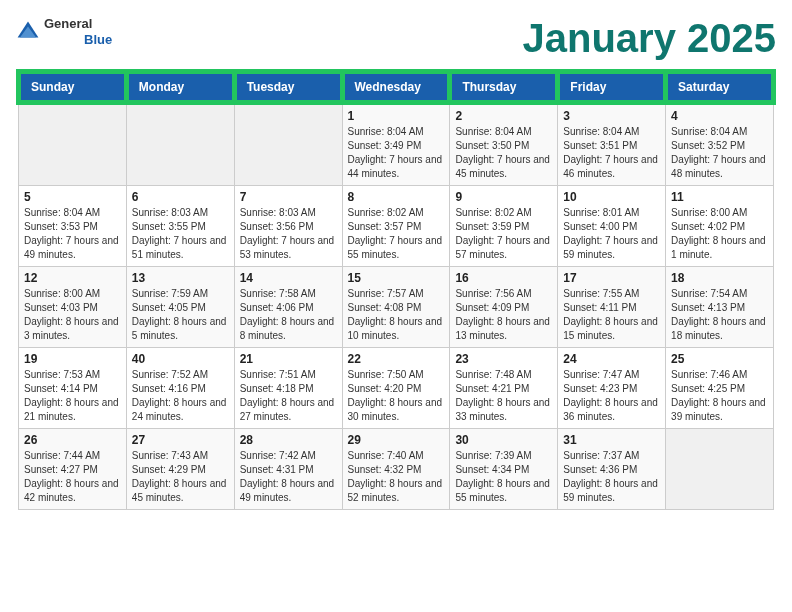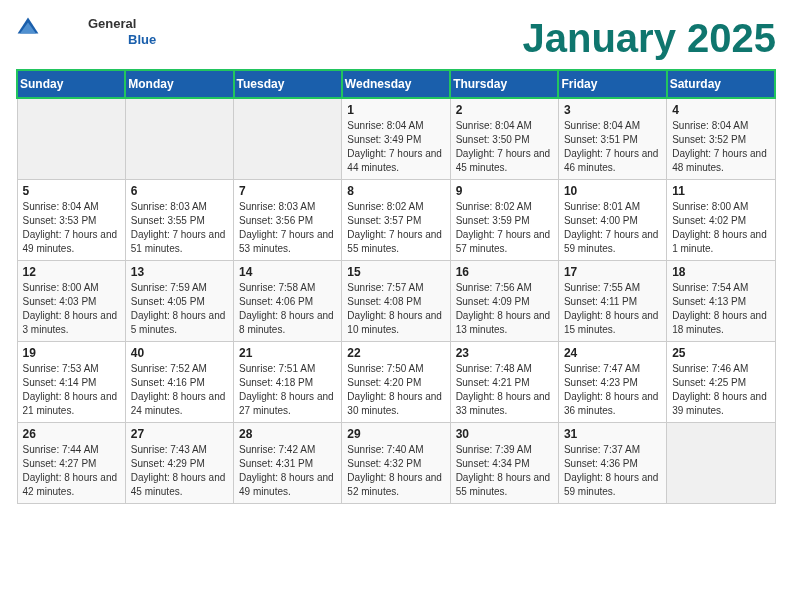--- a/index.html
+++ b/index.html
@@ -11,21 +11,21 @@
       padding: 16px;
     }
     .header-area {
       display: flex;
       justify-content: space-between;
       align-items: flex-start;
       margin-bottom: 8px;
     }
     .logo {
       display: flex;
-      gap: 44px;
+      align-items: center;
     }
     .logo-text {
       display: flex;
       flex-direction: column;
       font-size: 13px;
       font-weight: bold;
       line-height: 1.2;
     }
     .logo-general { color: #333; }
     .logo-blue { color: #1a5fac; padding-left: 40px; }
@@ -48,24 +48,24 @@
     }
     .calendar {
       width: 100%;
       border-collapse: collapse;
       font-size: 10.5px;
     }
     .calendar thead tr th {
       background-color: #1a5fac;
       color: #fff;
       text-align: left;
-      padding: 6px 2px;
+      padding: 6px 10px;
       font-size: 12px;
       font-weight: bold;
-      border: 2px solid #22c55e;
+      border: 5px solid #22c55e;
     }
     .calendar tbody tr td {
       vertical-align: top;
       border: 1px solid #ccc;
       padding: 4px 5px;
       width: 108px;
       min-height: 80px;
       background: #fff;
     }
     .calendar tbody tr:nth-child(odd) td {

